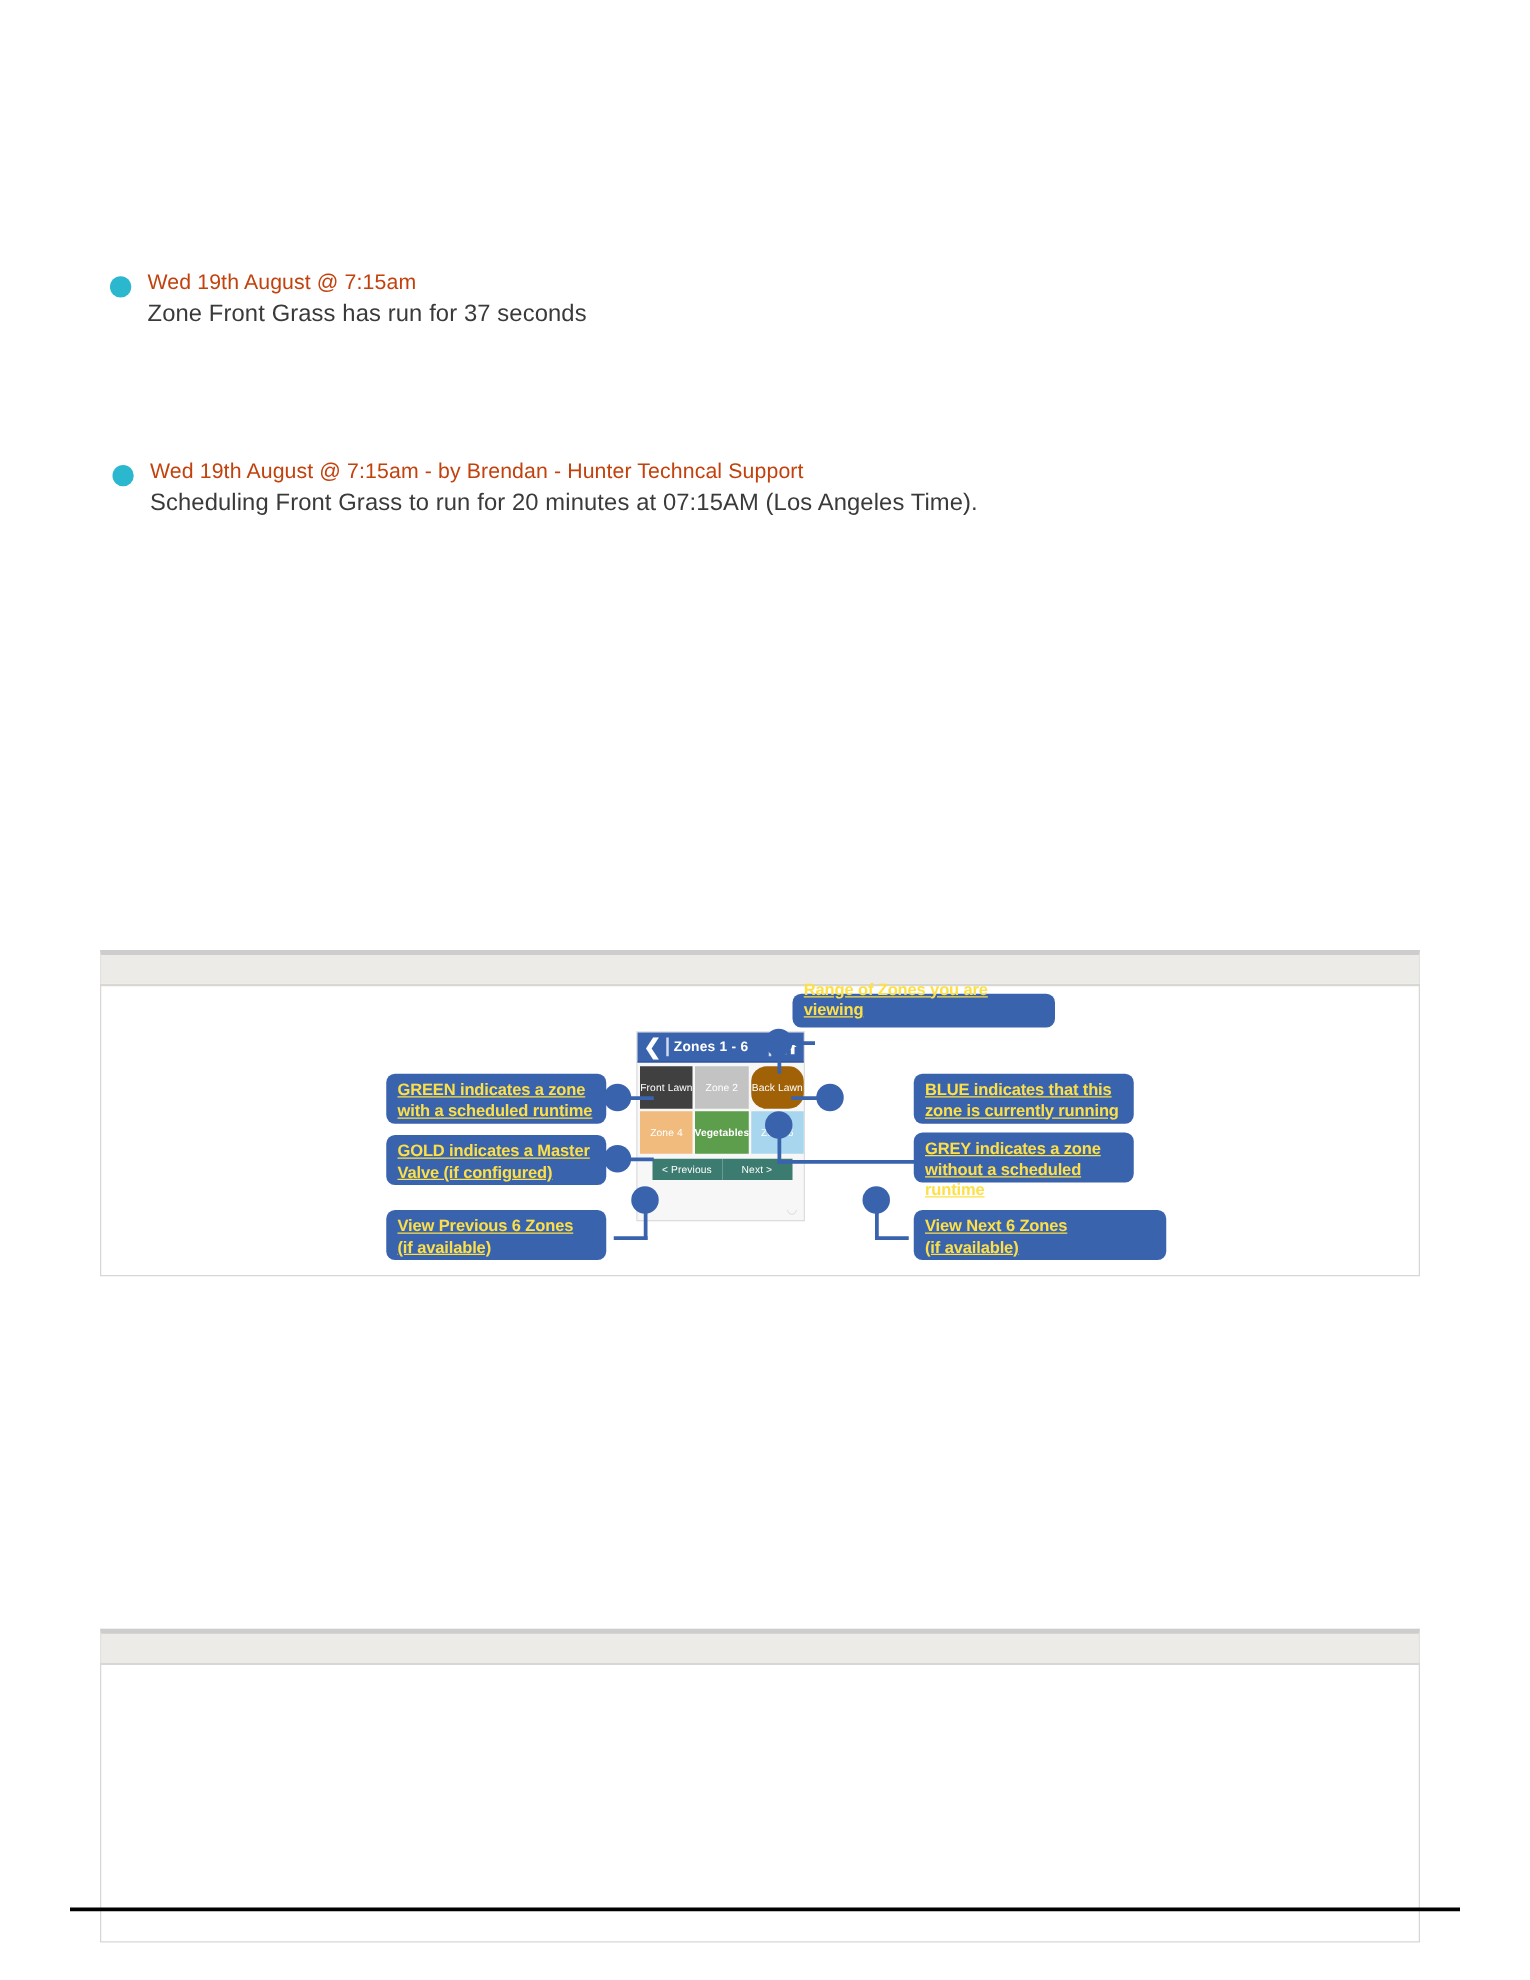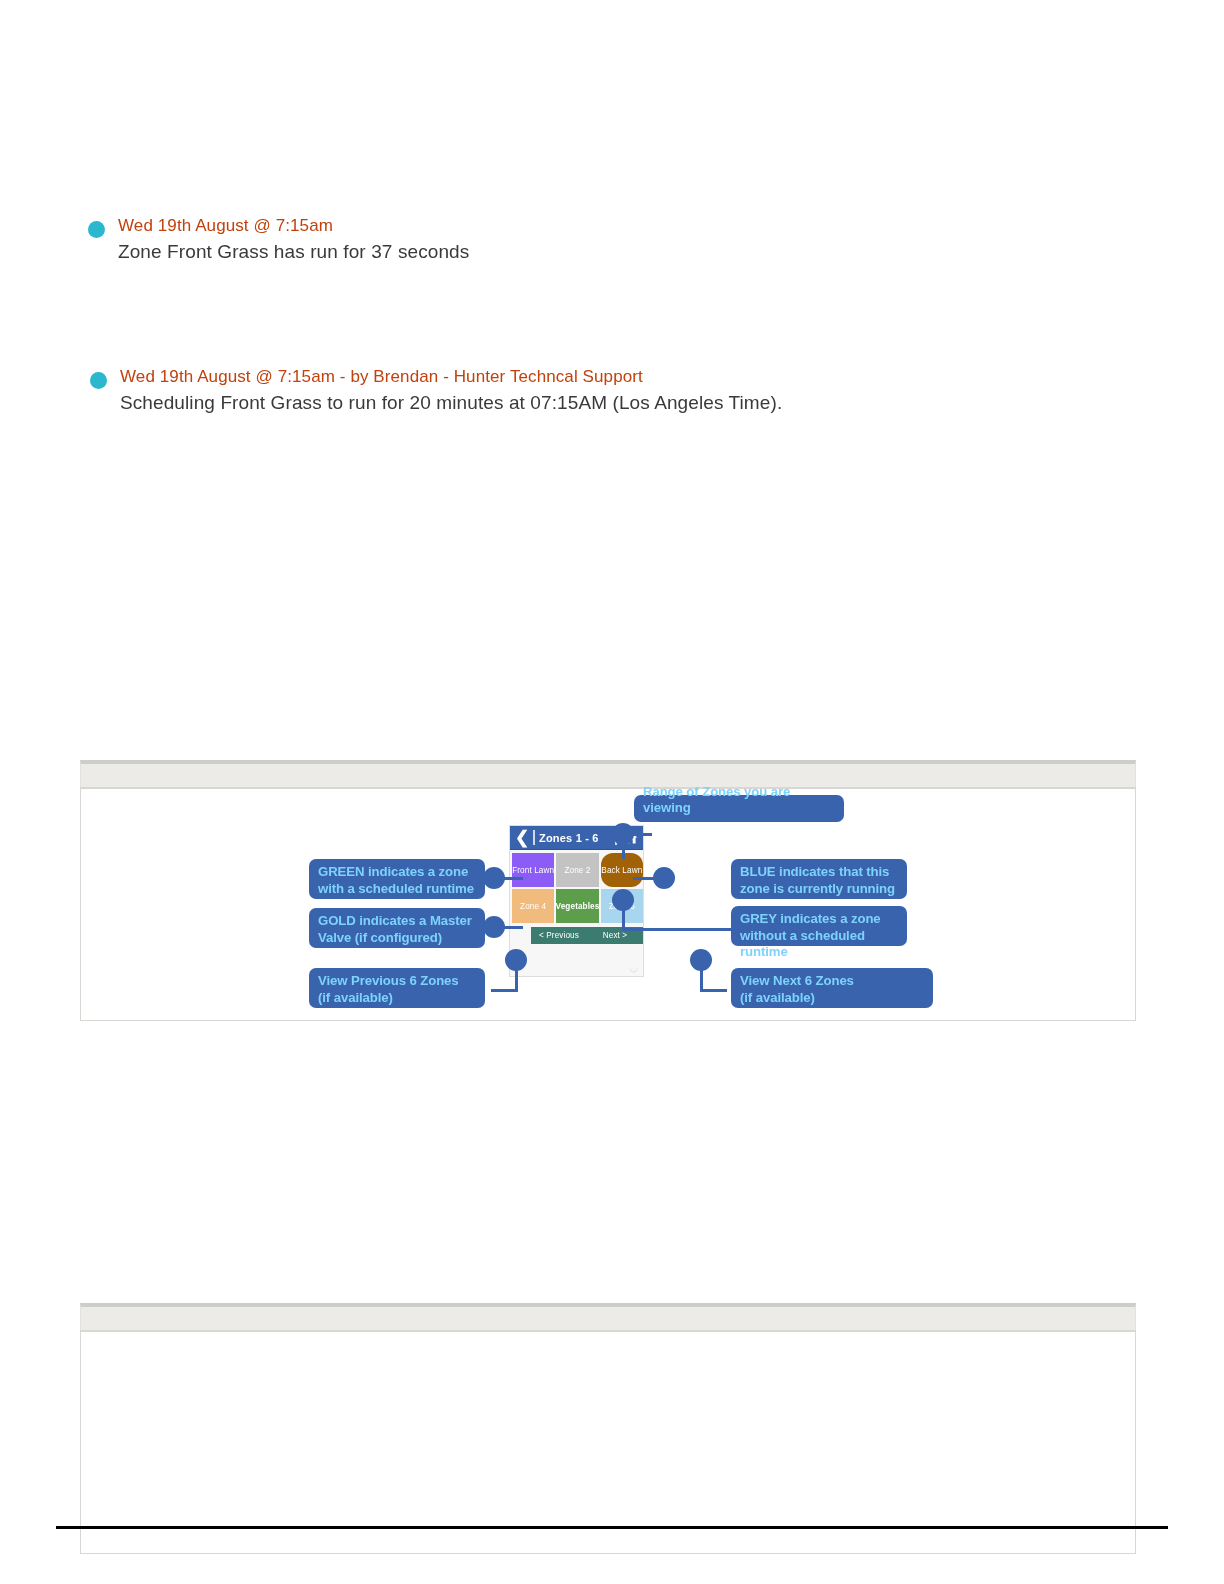--- a/index.html
+++ b/index.html
@@ -76,29 +76,30 @@
   .diagram {
     position: absolute;
     left: 0; top: 0;
     width: 100%; height: 100%;
   }
 
   
   .callout {
     position: absolute;
     background: #3a63ad;
-    color: #7dd3fc;
+    color: #fde047;
     border-radius: 7px;
     font-size: 13.2px;
     line-height: 16.5px;
     font-weight: bold;
     padding: 5px 9px 22px 9px;
     box-sizing: border-box;
     letter-spacing: -0.1px;
     z-index: 6;
+    text-decoration: underline;
   }
 
   
   .dot {
     position: absolute;
     width: 22px; height: 22px;
     border-radius: 50%;
     background: #3a63ad;
     z-index: 8;
   }
@@ -168,21 +169,21 @@
     color: #ffffff;
     text-align: center;
     letter-spacing: 0.1px;
     overflow: hidden;
   }
   .nav-row {
     position: absolute;
     left: 2px; top: 101px;
     width: 131px;
     display: flex;
-    justify-content: flex-end;
+    justify-content: center;
   }
   .nav-btn {
     background: #3c7b70;
     color: #ffffff;
     font-size: 8.2px;
     width: 56px;
     height: 17px;
     display: flex;
     align-items: center;
     justify-content: center;
@@ -287,21 +288,21 @@
           <span class="dev-title">Zones 1 - 6</span>
           <span class="dev-sep2"></span>
           <span class="dev-home">
             <svg width="14" height="12" viewBox="0 0 14 12" aria-hidden="true">
               <path d="M7 0.6 L0.6 5.6 L2.4 5.6 L2.4 11.4 L5.3 11.4 L5.3 7.8 L8.7 7.8 L8.7 11.4 L11.6 11.4 L11.6 5.6 L13.4 5.6 Z" fill="#ffffff"></path>
             </svg>
           </span>
         </div>
 
         <div class="zone-grid">
-          <div class="zone-tile" style="background:#8b5cf6;text-align:right;">
+          <div class="zone-tile" style="background:#404040;text-align:right;">
             <span>Front Lawn</span>
           </div>
           <div class="zone-tile" style="background:#c3c3c3;">
             <span>Zone 2</span>
           </div>
           <div class="zone-tile" style="background:#a16207;border-radius:12px;">
             <span>Back Lawn</span>
           </div>
           <div class="zone-tile" style="background:#f2bb7e;">
             <span>Zone 4</span>

